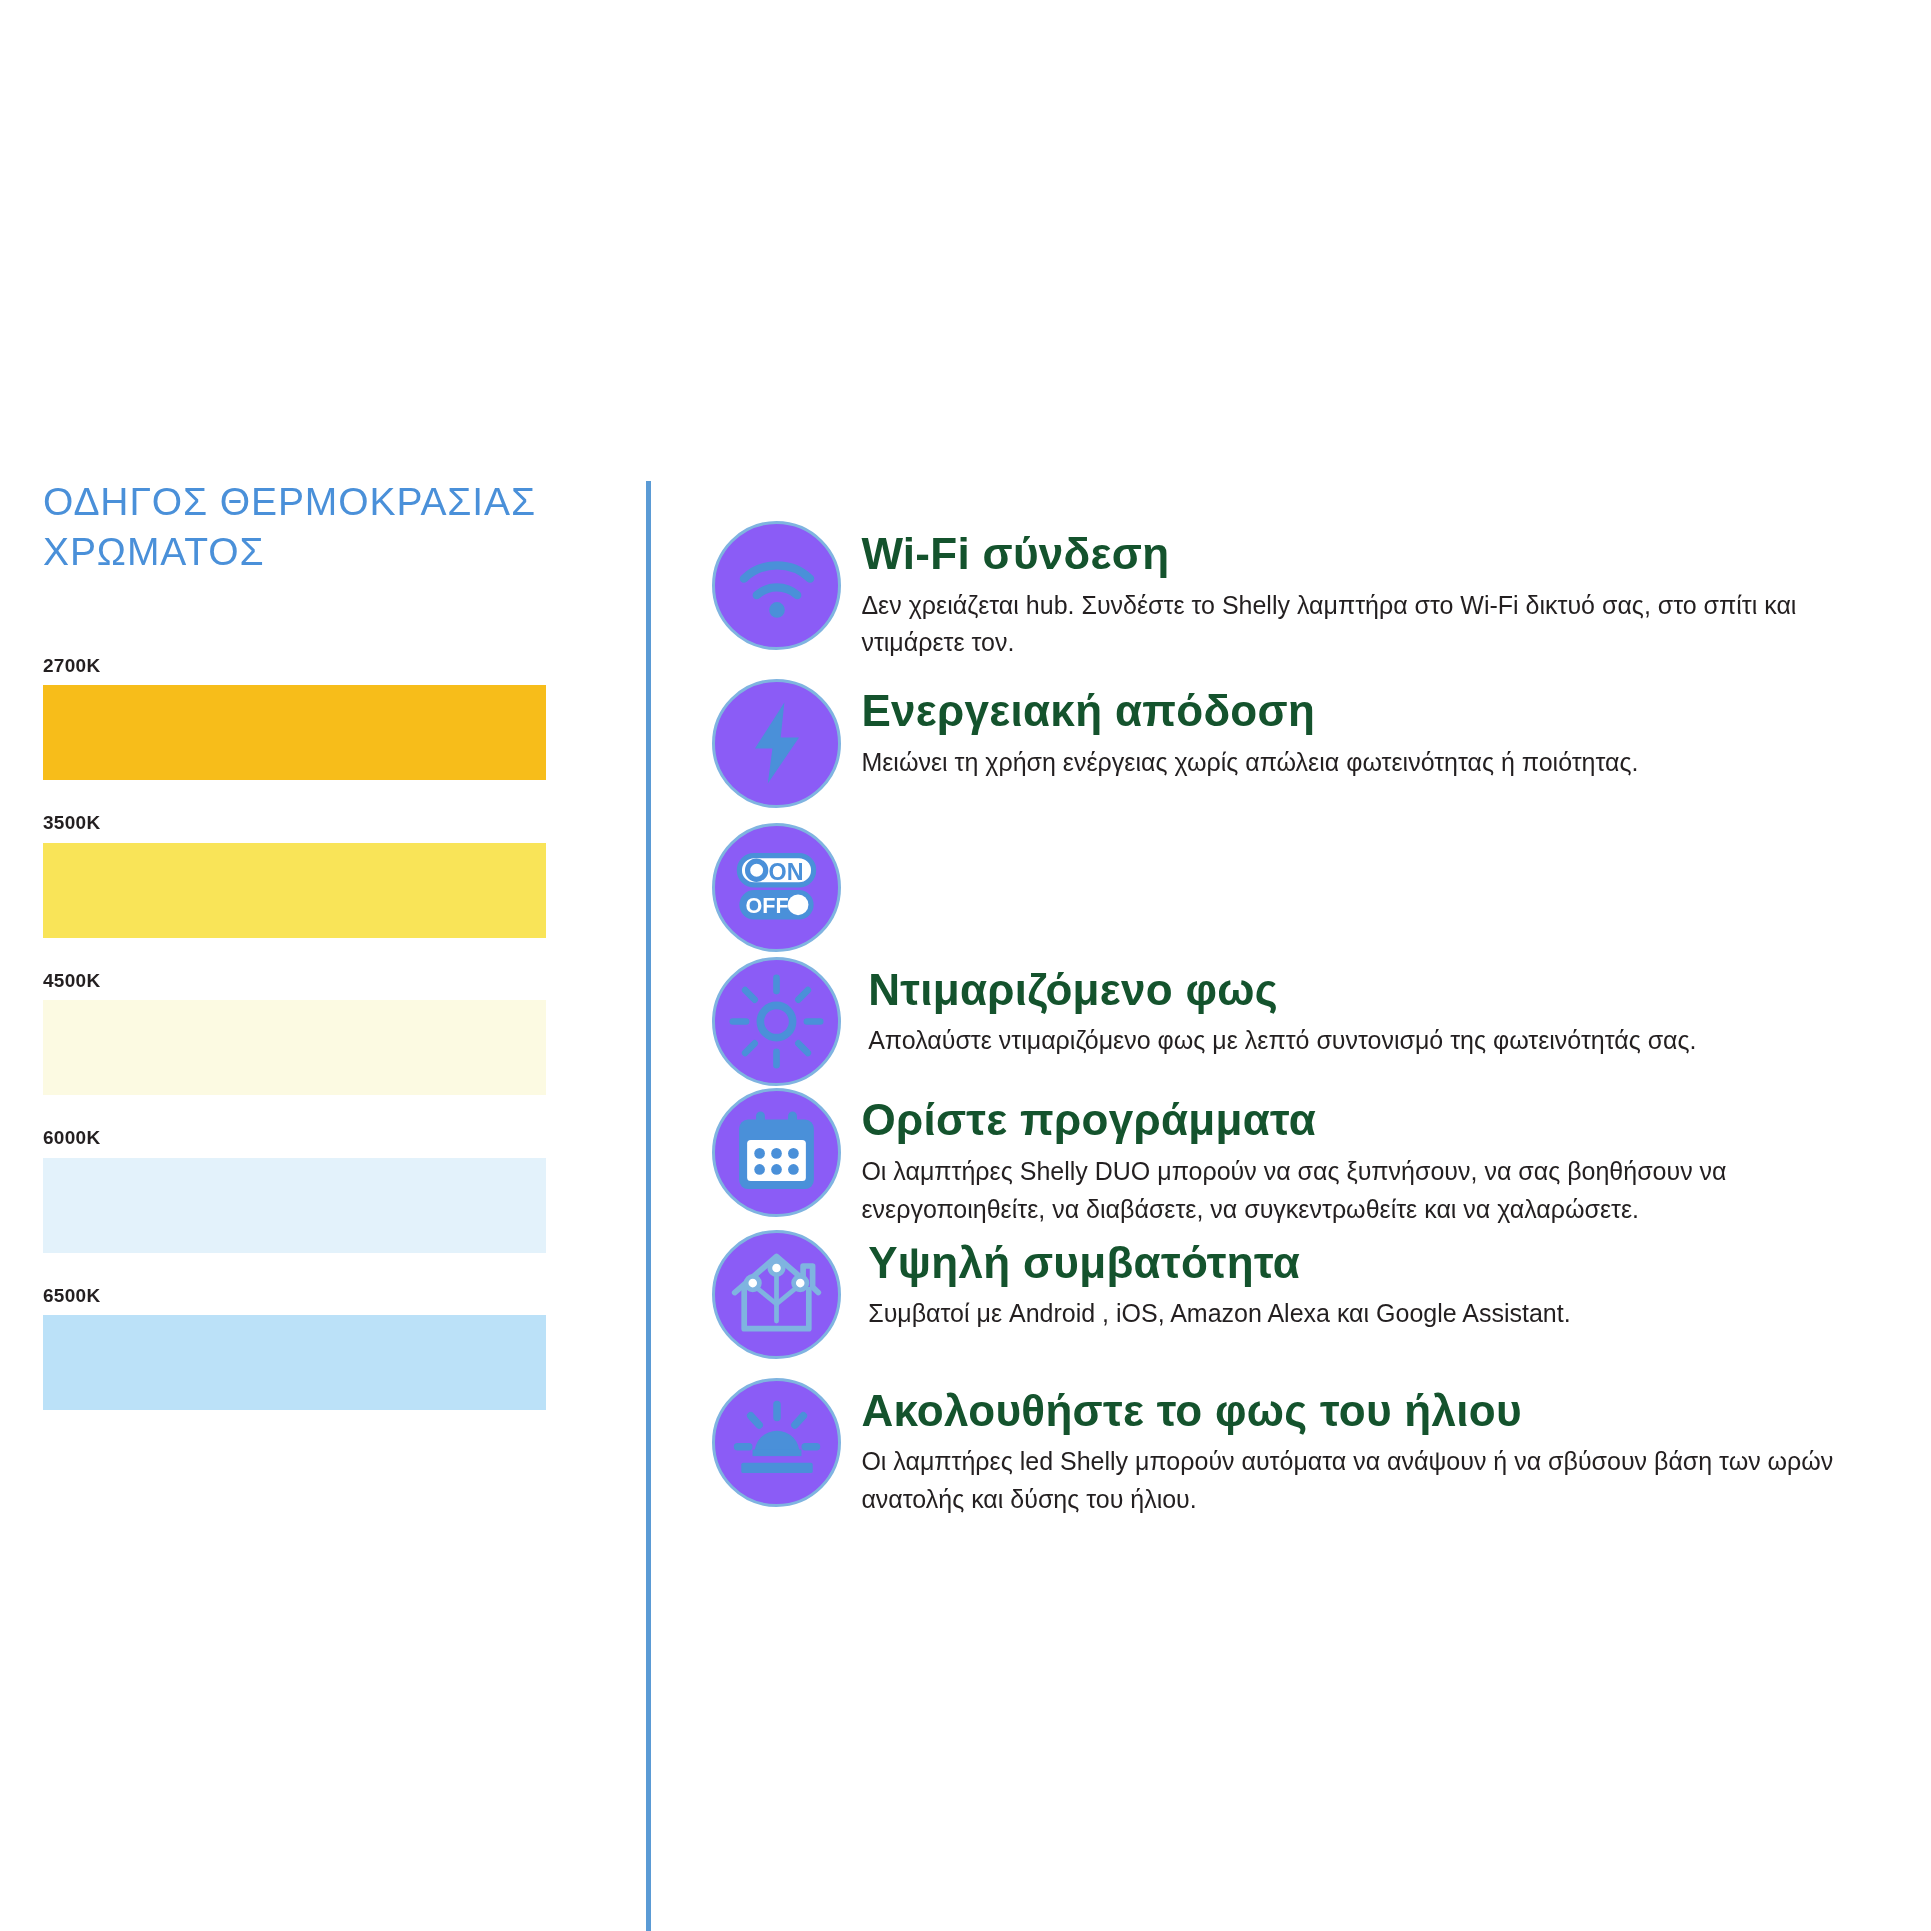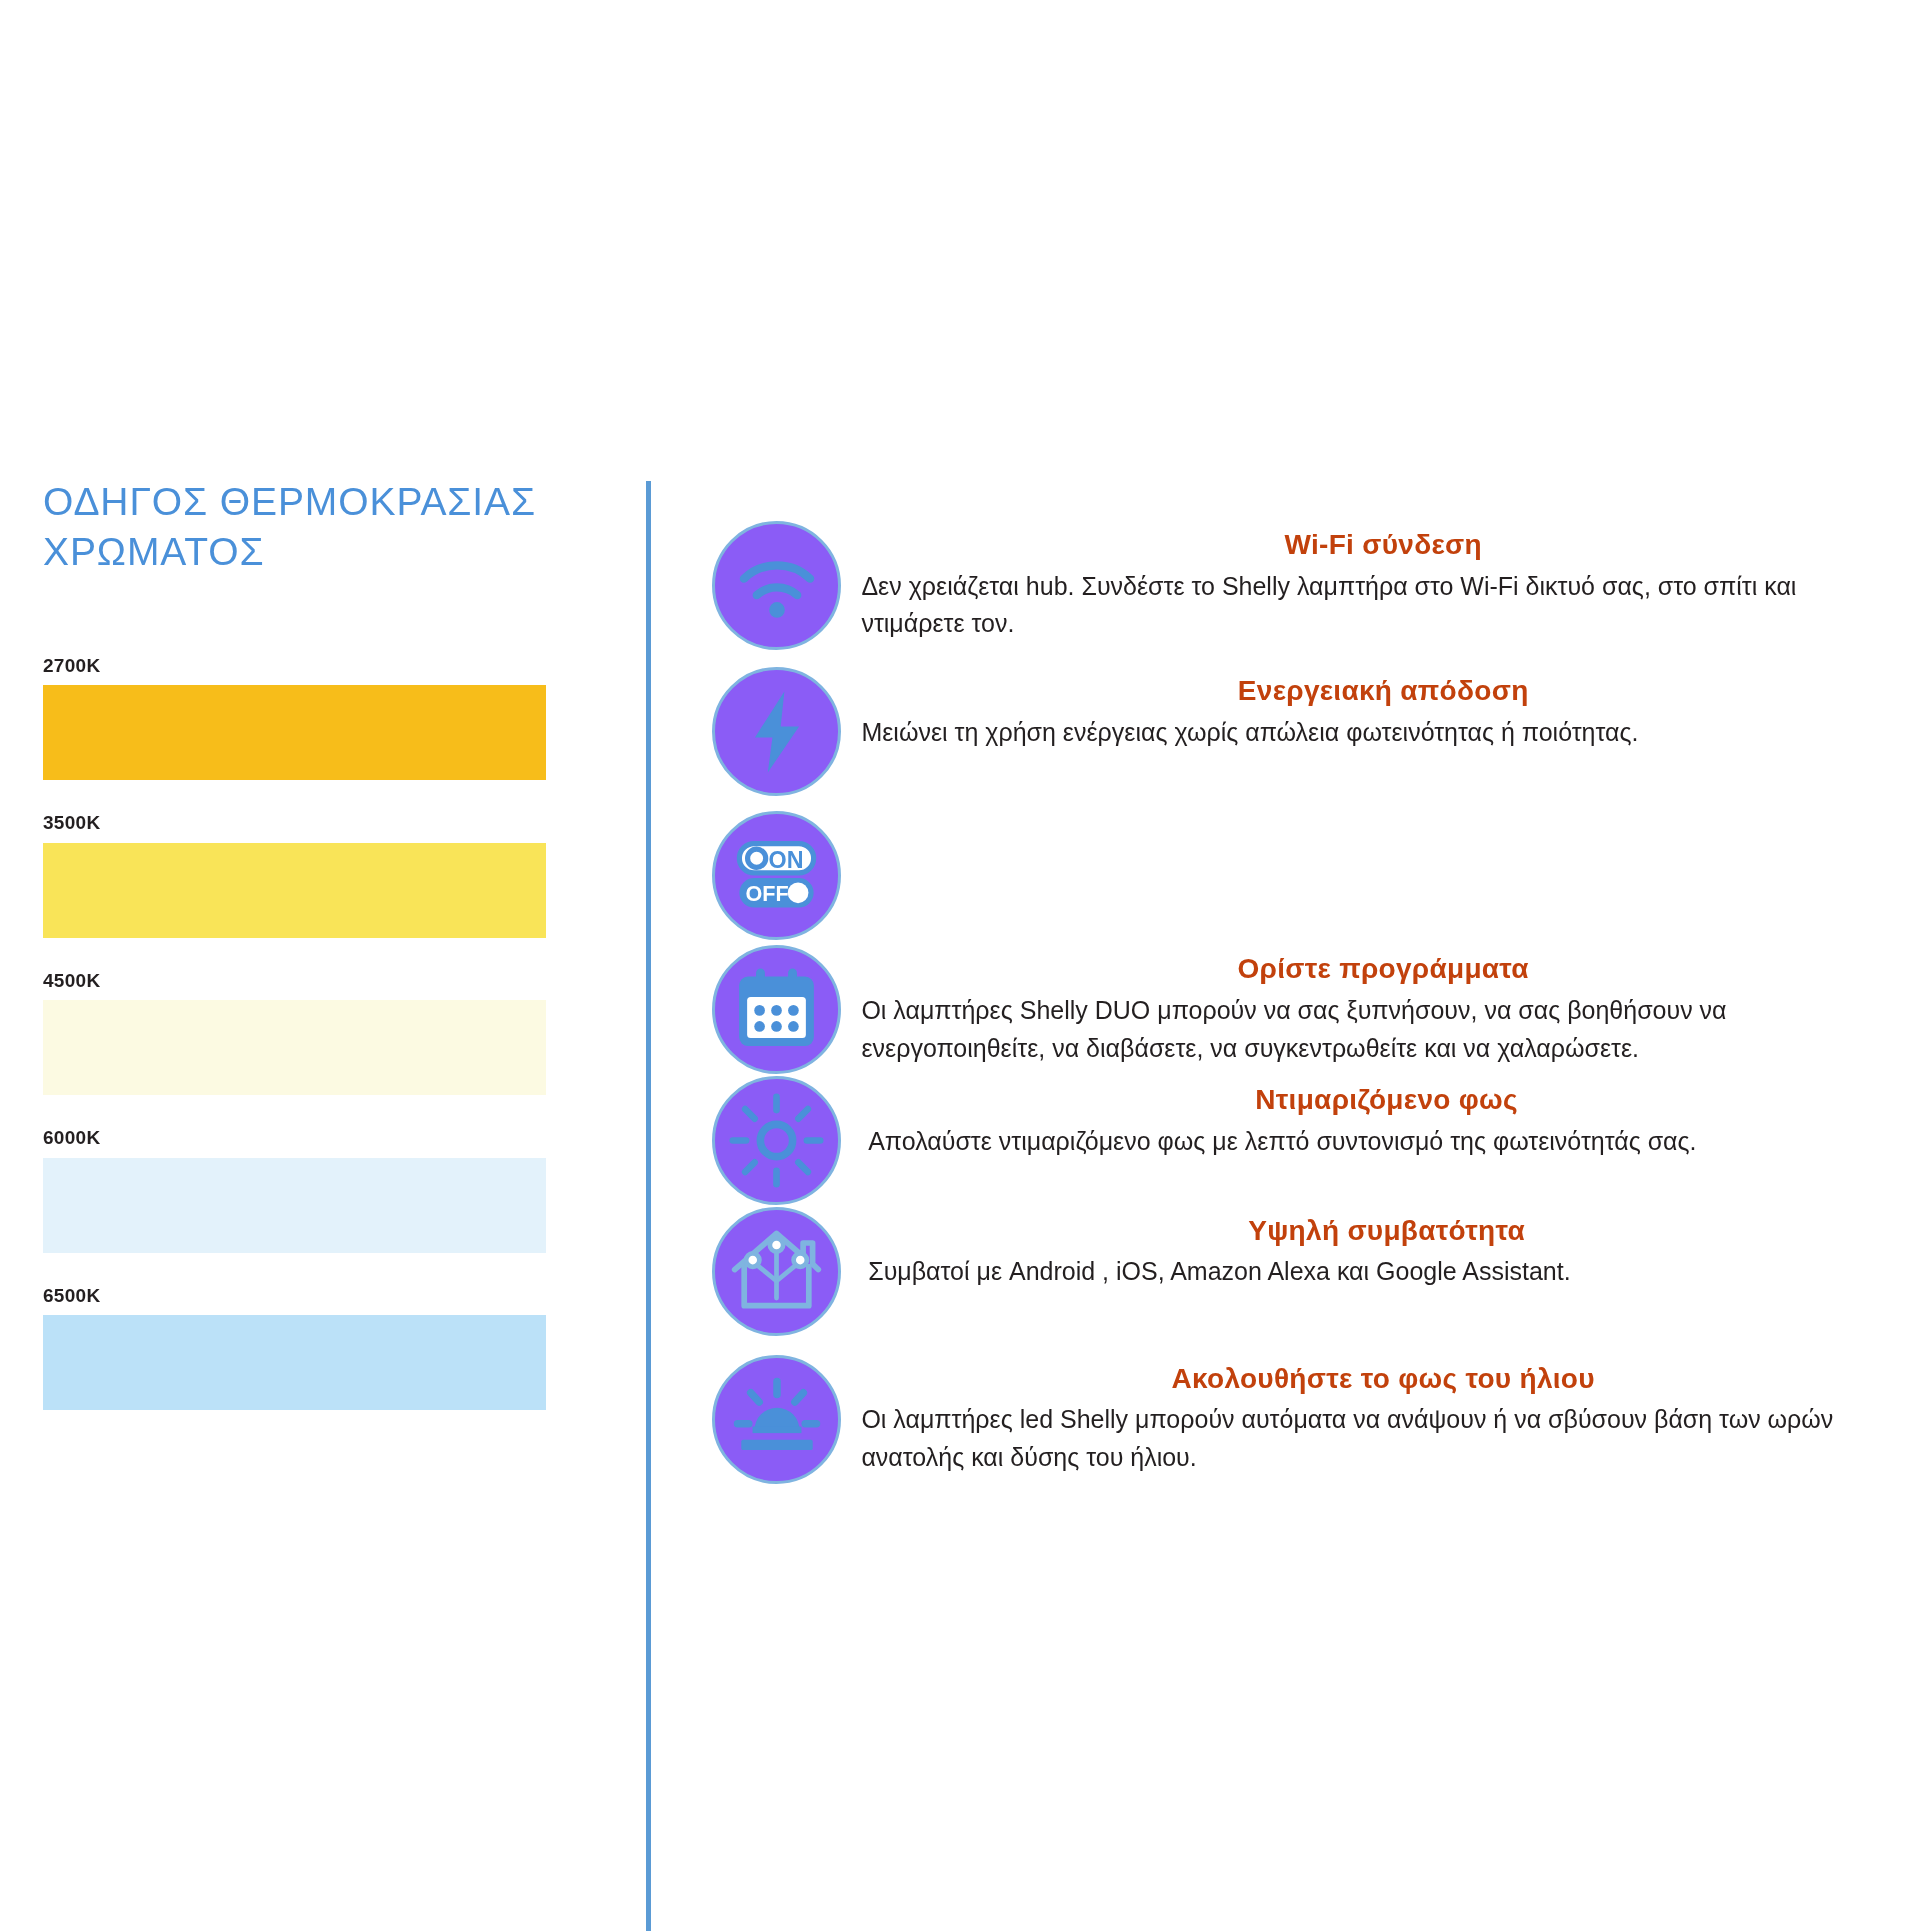--- a/index.html
+++ b/index.html
@@ -80,27 +80,26 @@
     justify-content: center;
     margin-right: 20.4px;
     background: #8b5cf6;
   }
   .feature-icon svg { display: block; }
   .feature-text {
     flex: 1 1 auto;
     padding-top: 6.8px;
   }
   .feature-title {
-    color: #c2410c;
-    font-size: 28px;
+    color: #14532d;
+    font-size: 44px;
     font-weight: 700;
     letter-spacing: 0.3px;
     line-height: 1.18;
     margin: 0 0 6.8px 0;
-    text-align: center;
   }
   .feature-desc {
     color: #231f20;
     font-size: 25px;
     font-weight: 400;
     line-height: 1.5;
     margin: 0;
     max-width: 1099px;
   }
   
@@ -179,20 +178,42 @@
   <div class="feature f2">
     <div class="feature-icon">
       <svg width="95" height="95" viewBox="0 0 110 110">
         <rect x="12" y="18" width="86" height="34" rx="17" ry="17" fill="#ffffff" stroke="#4a90d9" stroke-width="6"></rect>
         <circle cx="32" cy="35" r="10.5" fill="none" stroke="#4a90d9" stroke-width="6"></circle>
         <text x="66" y="46" font-family="Liberation Sans, sans-serif" font-size="27" font-weight="700" fill="#4a90d9" text-anchor="middle">ON</text>
         <rect x="12" y="58" width="86" height="34" rx="17" ry="17" fill="#4a90d9"></rect>
         <text x="44" y="85" font-family="Liberation Sans, sans-serif" font-size="25" font-weight="700" fill="#ffffff" text-anchor="middle">OFF</text>
         <circle cx="80" cy="75" r="12" fill="#ffffff"></circle>
       </svg>
+    </div>
+  </div>
+
+  <div class="feature f3">
+    <div class="feature-icon">
+      <svg width="95" height="95" viewBox="0 0 100 100">
+        <circle cx="50" cy="50" r="17" fill="none" stroke="#4a90d9" stroke-width="8"></circle>
+        <g stroke="#4a90d9" stroke-width="7" stroke-linecap="round">
+          <line x1="50" y1="4" x2="50" y2="18"></line>
+          <line x1="50" y1="82" x2="50" y2="96"></line>
+          <line x1="4" y1="50" x2="18" y2="50"></line>
+          <line x1="82" y1="50" x2="96" y2="50"></line>
+          <line x1="17" y1="17" x2="27" y2="27"></line>
+          <line x1="73" y1="73" x2="83" y2="83"></line>
+          <line x1="83" y1="17" x2="73" y2="27"></line>
+          <line x1="27" y1="73" x2="17" y2="83"></line>
+        </g>
+      </svg>
+    </div>
+    <div class="feature-text">
+      <h2 class="feature-title">Ντιμαριζόμενο φως</h2>
+      <p class="feature-desc">Απολαύστε ντιμαριζόμενο φως με λεπτό συντονισμό της φωτεινότητάς σας.</p>
     </div>
   </div>
 
   <div class="feature f4">
     <div class="feature-icon">
       <svg width="89" height="89" viewBox="0 0 100 100">
         <rect x="27" y="4" width="10" height="18" rx="5" fill="#4a90d9"></rect>
         <rect x="63" y="4" width="10" height="18" rx="5" fill="#4a90d9"></rect>
         <rect x="8" y="13" width="84" height="78" rx="10" fill="#4a90d9"></rect>
         <rect x="17" y="36" width="66" height="46" rx="4" fill="#ffffff"></rect>
@@ -205,42 +226,20 @@
             <circle cx="69" cy="69" r="6"></circle>
         </g>
       </svg>
     </div>
     <div class="feature-text">
       <h2 class="feature-title">Ορίστε προγράμματα</h2>
       <p class="feature-desc">Οι λαμπτήρες Shelly DUO μπορούν να σας ξυπνήσουν, να σας βοηθήσουν να ενεργοποιηθείτε, να διαβάσετε, να συγκεντρωθείτε και να χαλαρώσετε.</p>
     </div>
   </div>
 
-  <div class="feature f3">
-    <div class="feature-icon">
-      <svg width="95" height="95" viewBox="0 0 100 100">
-        <circle cx="50" cy="50" r="17" fill="none" stroke="#4a90d9" stroke-width="8"></circle>
-        <g stroke="#4a90d9" stroke-width="7" stroke-linecap="round">
-          <line x1="50" y1="4" x2="50" y2="18"></line>
-          <line x1="50" y1="82" x2="50" y2="96"></line>
-          <line x1="4" y1="50" x2="18" y2="50"></line>
-          <line x1="82" y1="50" x2="96" y2="50"></line>
-          <line x1="17" y1="17" x2="27" y2="27"></line>
-          <line x1="73" y1="73" x2="83" y2="83"></line>
-          <line x1="83" y1="17" x2="73" y2="27"></line>
-          <line x1="27" y1="73" x2="17" y2="83"></line>
-        </g>
-      </svg>
-    </div>
-    <div class="feature-text">
-      <h2 class="feature-title">Ντιμαριζόμενο φως</h2>
-      <p class="feature-desc">Απολαύστε ντιμαριζόμενο φως με λεπτό συντονισμό της φωτεινότητάς σας.</p>
-    </div>
-  </div>
-
   <div class="feature f5">
     <div class="feature-icon">
       <svg width="95" height="95" viewBox="0 0 100 100">
         <path d="M6 48 L50 10 L78 34 L78 20 L88 20 L88 42 L94 48" fill="none" stroke="#7fb4e0" stroke-width="6" stroke-linejoin="round" stroke-linecap="round"></path>
         <path d="M16 42 L16 86 L84 86 L84 42" fill="none" stroke="#7fb4e0" stroke-width="6" stroke-linejoin="round"></path>
         <g stroke="#7fb4e0" stroke-width="5" fill="none" stroke-linecap="round">
           <line x1="50" y1="26" x2="50" y2="78"></line>
           <line x1="50" y1="60" x2="28" y2="42"></line>
           <line x1="50" y1="60" x2="72" y2="42"></line>
         </g>

